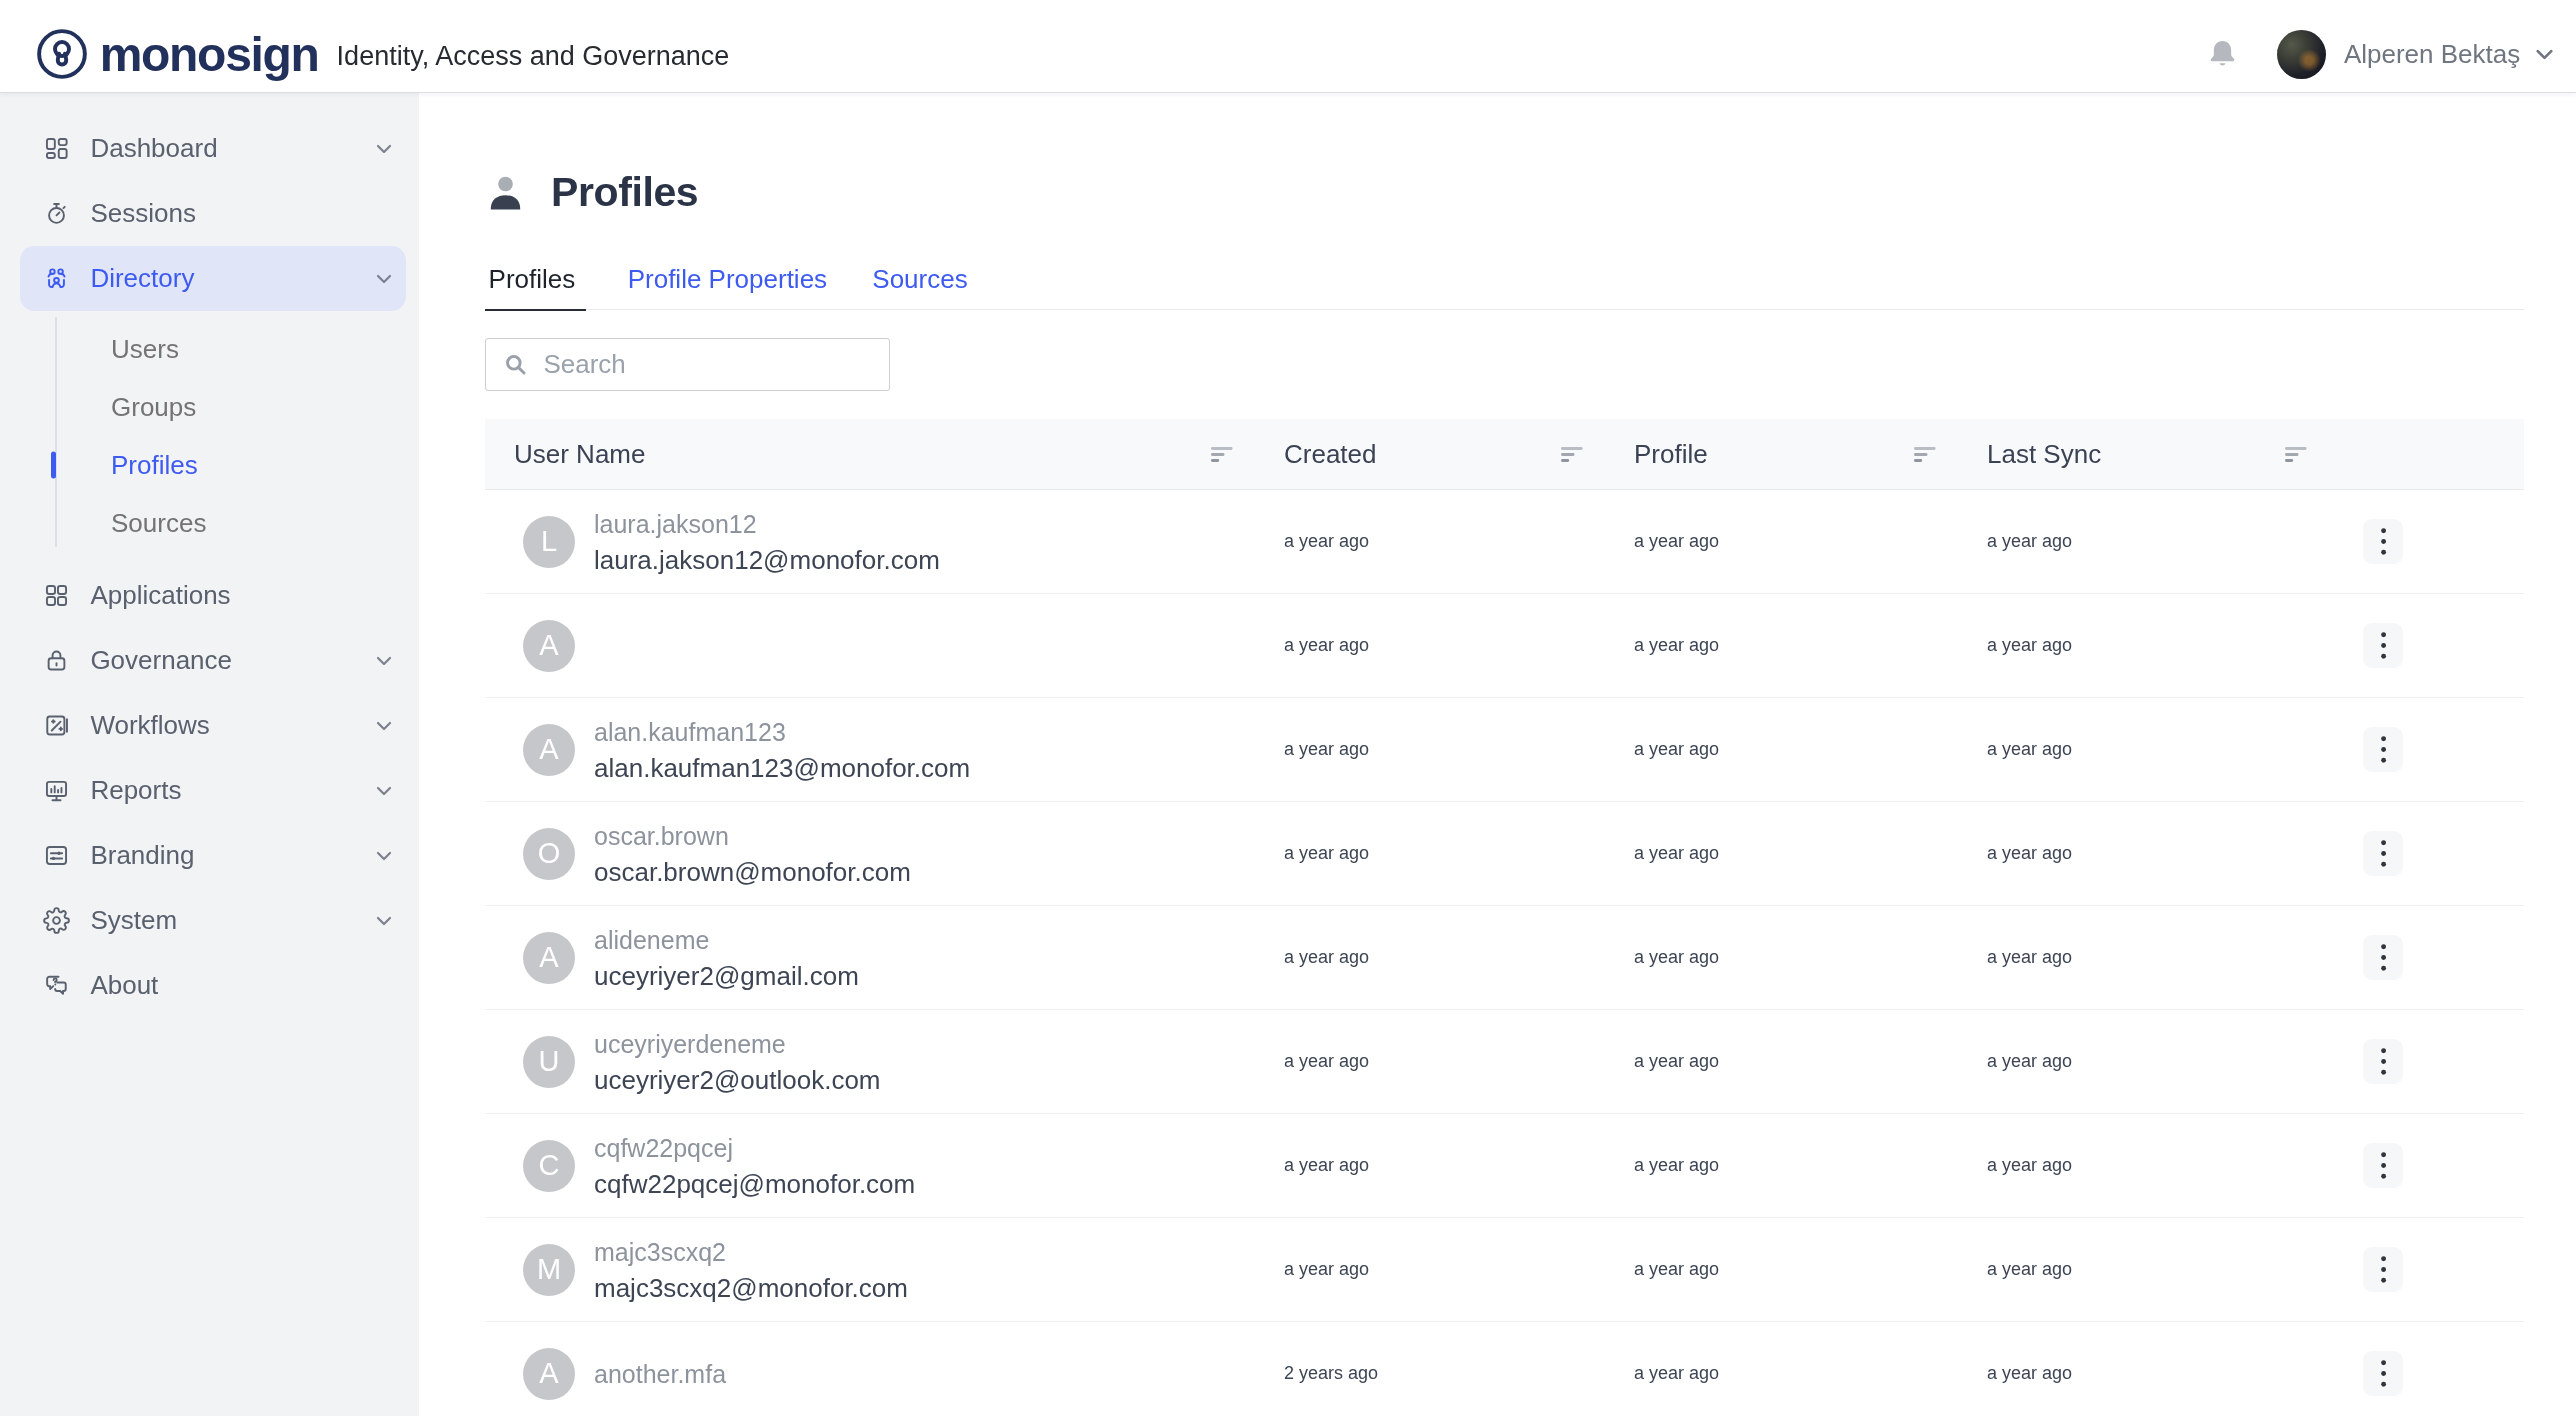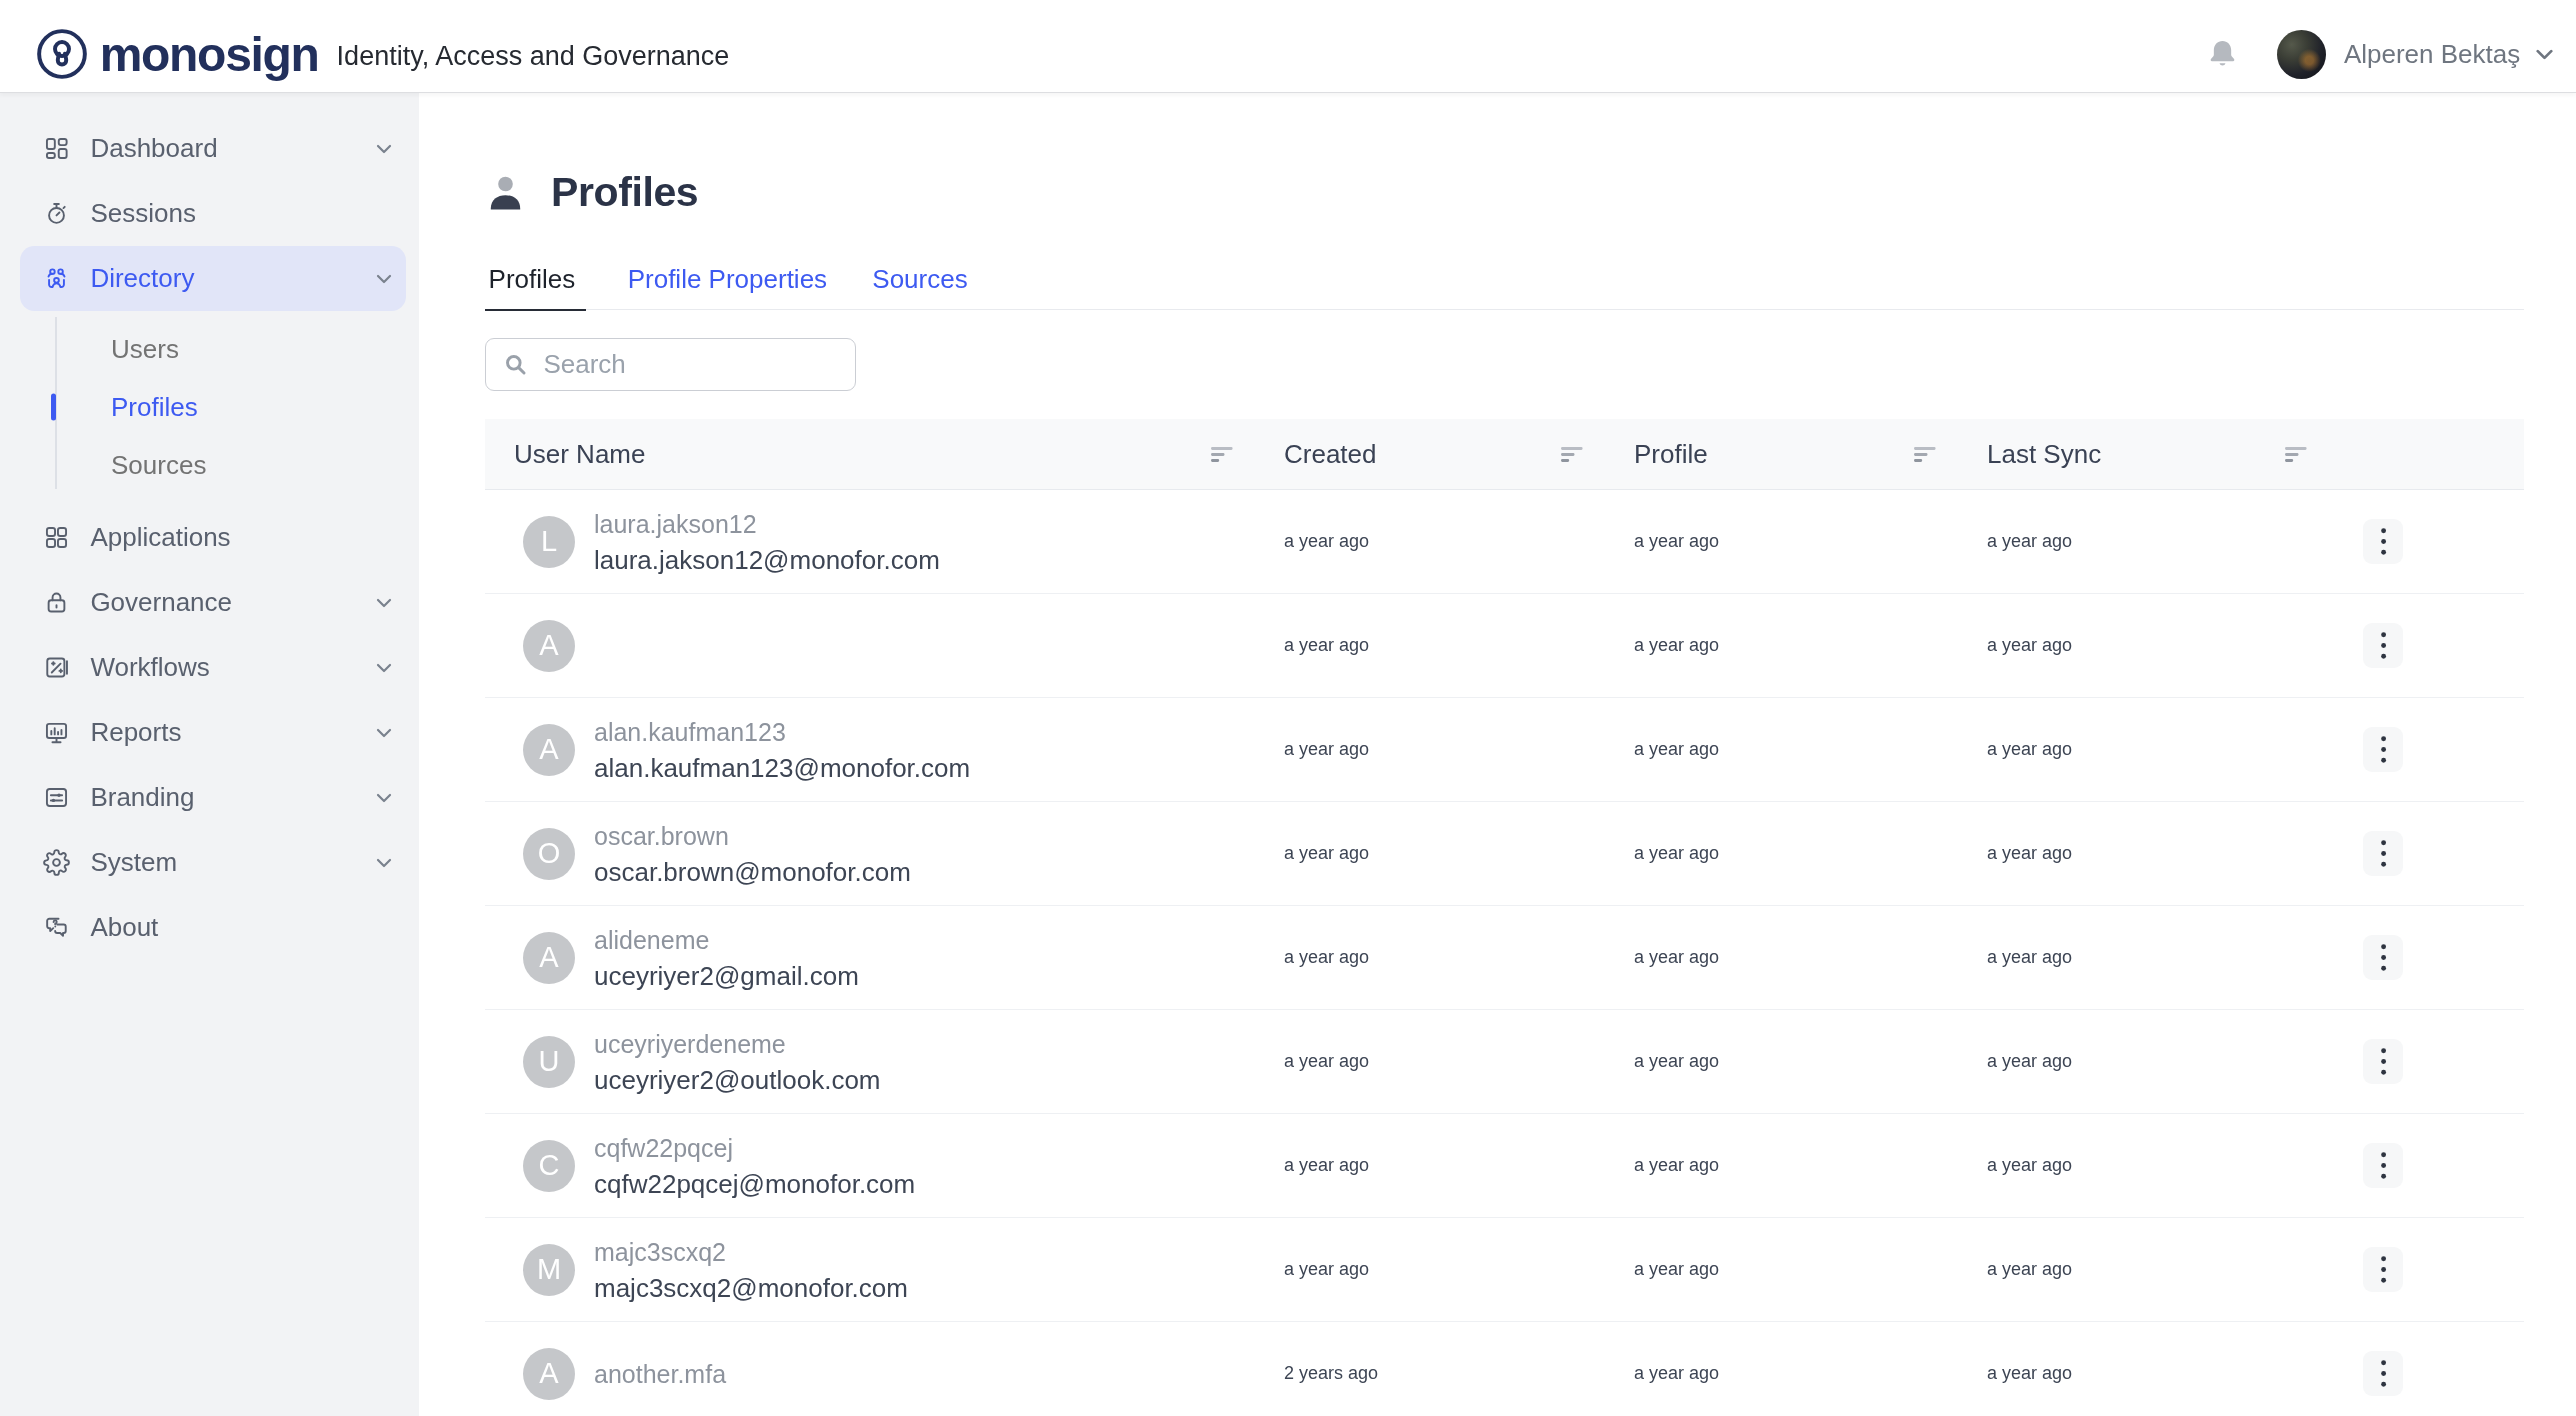--- a/index.html
+++ b/index.html
@@ -54,22 +54,22 @@
   .title-icon { width:41px; height:41px; }
   .page-title { font-size:41px; font-weight:700; color:#2b3347; margin-left:25px; letter-spacing:-0.4px; }
 
   .tabs { margin-top:32px; border-bottom:1.8px solid #e8eaee; display:flex; }
   .tab { padding:16px 3.6px 14.4px; font-size:26px; color:#3d5af1; margin-right:38px;
          position:relative; cursor:pointer; }
   .tab.active { color:#1d222b; font-weight:500; padding-right:10.8px; }
   .tab.active::after { content:''; position:absolute; left:0; right:0; bottom:-1.8px;
          height:2.7px; background:#272c36; }
 
-  .search-box { margin-top:28px; width:371px; height:53px; border:1.8px solid #cbced4;
-                border-radius:9px; display:flex; align-items:center; padding:0 16px; background:#fff; }
+  .search-box { margin-top:28px; width:405px; height:53px; border:1.8px solid #cbced4;
+                border-radius:3px; display:flex; align-items:center; padding:0 16px; background:#fff; }
   .search-box svg { width:27px; height:27px; flex:0 0 auto; color:#9aa1aa; }
   .search-input { border:none; outline:none; flex:1; margin-left:14.4px; font-size:26px;
                   color:#3d4554; font-family:"Liberation Sans", sans-serif; background:transparent; }
   .search-input::placeholder { color:#9aa2ac; }
 
   
   .table { margin-top:28px; }
   .thead { display:grid; grid-template-columns:799px 350px 353px 371px 1fr;
            background:#f8f9fa; height:71px; align-items:center;
            border-bottom:1.8px solid #e7eaee; }
@@ -156,20 +156,21 @@
             <path d="M5.4 13.2v4.2a2.2 2.2 0 0 0 2.2 2.2h.7M18.6 13.2v4.2a2.2 2.2 0 0 1-2.2 2.2h-.7"></path>
           </svg>
         </span>
         <span class="side-label">Directory</span>
         <span class="side-chevron"><svg viewBox="0 0 24 24" fill="none" stroke="currentColor" stroke-width="2.2" stroke-linecap="round" stroke-linejoin="round">
             <path d="M6 9l6 6 6-6"></path>
           </svg></span>
       </div>
       <div class="submenu">
         <div class="sub-item">Users</div>
+        <div class="sub-item">Groups</div>
         <div class="sub-item active">Profiles</div>
         <div class="sub-item">Sources</div>
       </div>
       <div class="side-item">
         <span class="side-icon">
           <svg viewBox="0 0 24 24" fill="none" stroke="currentColor" stroke-width="1.7" stroke-linecap="round" stroke-linejoin="round">
             <rect x="3.5" y="3.5" width="7.2" height="7.2" rx="2"></rect>
             <rect x="13.3" y="3.5" width="7.2" height="7.2" rx="2"></rect>
             <rect x="3.5" y="13.3" width="7.2" height="7.2" rx="2"></rect>
             <rect x="13.3" y="13.3" width="7.2" height="7.2" rx="2"></rect>

